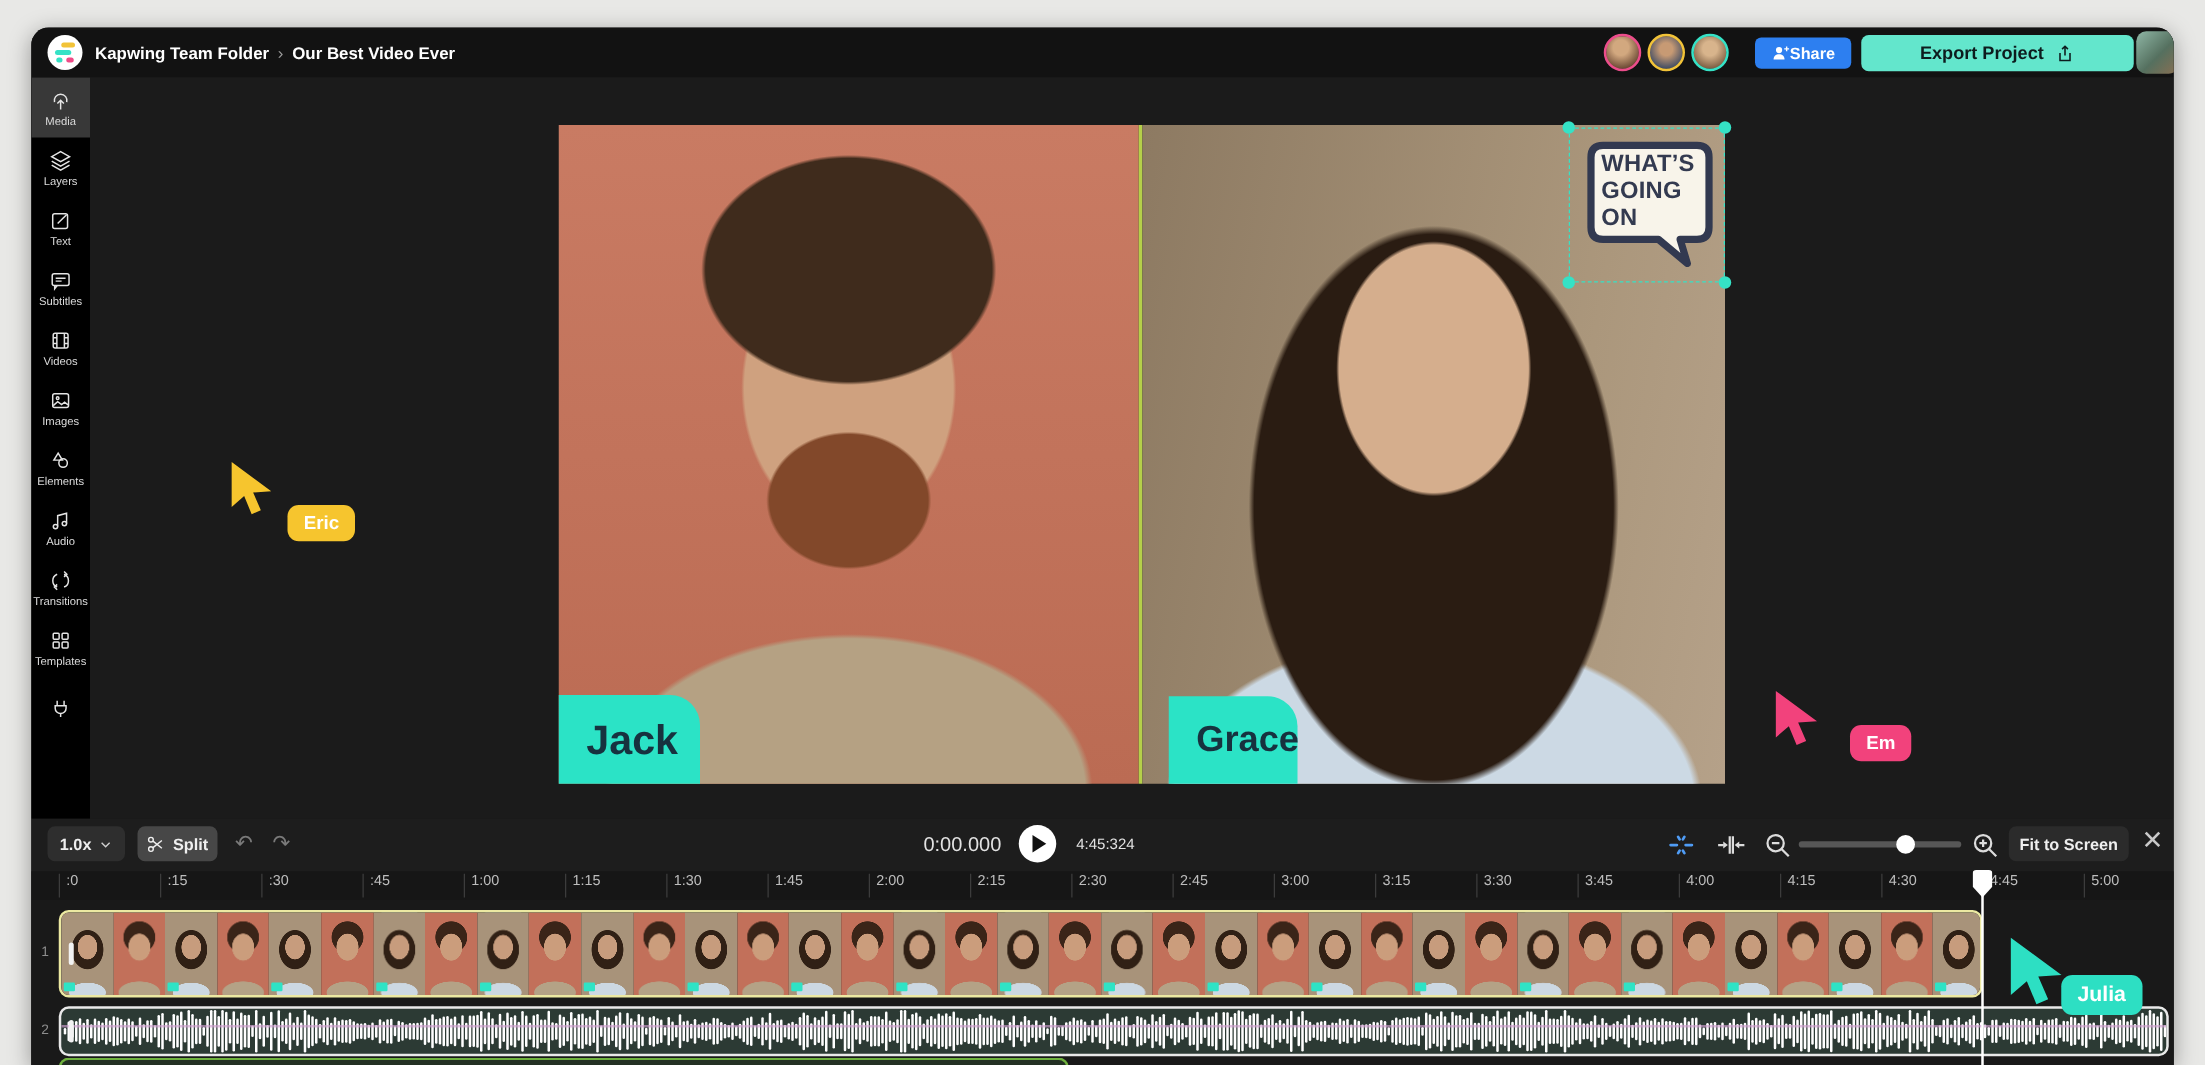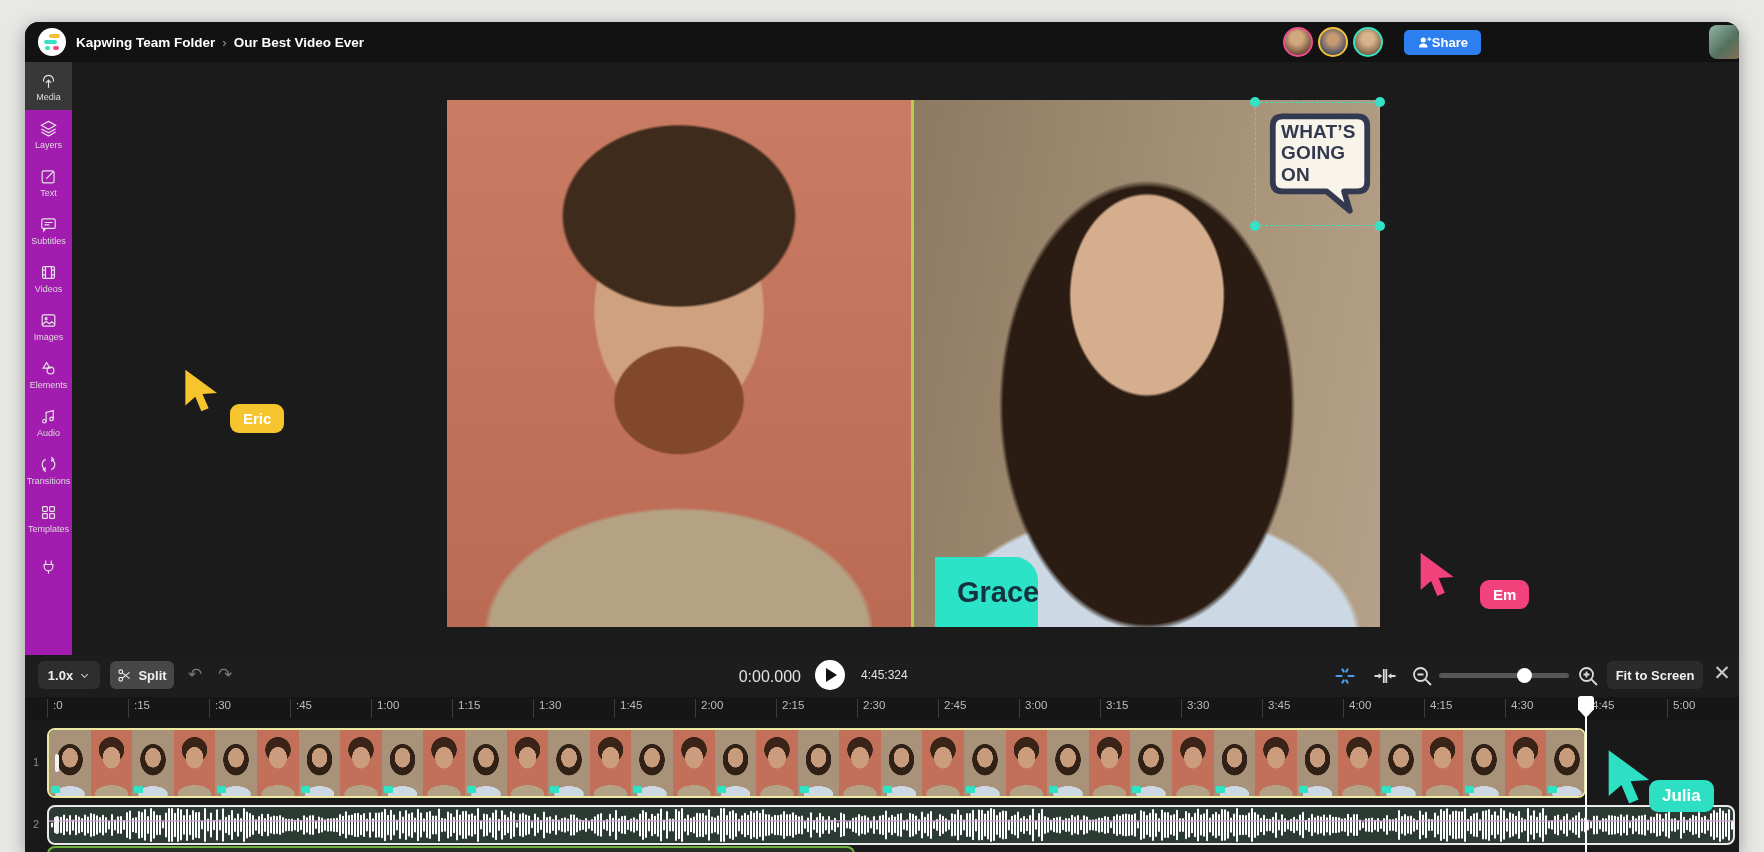--- a/index.html
+++ b/index.html
@@ -27,21 +27,21 @@
   #share-btn { position:absolute; right:258px; top:8px; height:25px; padding:0 13px; background:#2d7ff0;
                border:none; border-radius:5px; color:#fff; font-size:13px; font-weight:bold;
                display:flex; align-items:center; gap:0; cursor:pointer; }
   #export-btn { position:absolute; right:32px; top:6px; height:29px; width:218px; background:#63e6cc;
                 border:none; border-radius:6px; color:#0d1c1e; font-size:14.5px; font-weight:bold;
                 display:flex; align-items:center; justify-content:center; gap:9px; cursor:pointer; }
   #user-avatar { position:absolute; right:-4px; top:3px; width:34px; height:34px; border-radius:8px;
                  background:linear-gradient(135deg,#8fb7a6 0%,#55705f 55%,#8a6f52 100%); }
 
   
-  #sidebar { position:absolute; left:0; top:40px; width:47px; height:593px; background:#a21caf; }
+  #sidebar { position:absolute; left:0; top:40px; width:47px; height:593px; background:#000000; }
   .side-item { width:47px; height:48px; display:flex; flex-direction:column; align-items:center;
                justify-content:center; gap:2px; color:#e8e8e8; cursor:pointer; }
   .side-item.active { background:#383838; }
   .side-item svg { width:19px; height:19px; stroke:#e4e4e4; fill:none; stroke-width:1.5; }
   .side-item .lbl { font-size:9px; color:#dcdcdc; }
 
   
   #canvas { position:absolute; left:47px; top:40px; width:1667px; height:593px; background:#1b1b1b; }
   #video { position:absolute; left:375px; top:38px; width:933px; height:527px; display:flex; }
   #clip-left  { width:464px; height:527px;
@@ -157,20 +157,29 @@
     <button id="share-btn">
       <svg width="15" height="15" viewBox="0 0 24 24">
           <g fill="#fff">
             <circle cx="10" cy="8" r="4"></circle>
             <path d="M3 20c0-4 3-6.5 7-6.5s7 2.5 7 6.5z"></path>
             <path d="M18.2 6.8h2.2v-2.2h1.8v2.2h2.2v1.8h-2.2v2.2h-1.8V8.6h-2.2z" transform="translate(-1.6,-1.2)"></path>
           </g>
         </svg>
       <span>Share</span>
     </button>
+    <button id="export-btn">
+      <span>Export Project</span>
+      <svg width="16" height="16" viewBox="0 0 24 24">
+          <g fill="none" stroke="#0d1c1e" stroke-width="1.9">
+            <path d="M6 11v9h12v-9"></path>
+            <path d="M12 14V3.5M8.5 6.5 12 3l3.5 3.5"></path>
+          </g>
+        </svg>
+    </button>
     <div id="user-avatar"></div>
   </div>
 
   <div id="sidebar">
       <div class="side-item active">
         <span>
           <svg viewBox="0 0 24 24" style="width: 19px; height: 19px; stroke: rgb(228, 228, 228); fill: none; stroke-width: 1.5; display: block;">
             <path d="M5.8 13.5a6.4 6.4 0 1 1 12.4 0"></path>
             <path d="M12 21v-9M8.7 14.9 12 11.6l3.3 3.3"></path>
           </svg>
@@ -273,20 +282,23 @@
           </svg>
         </span>
       </div>
     </div>
 
   <div id="canvas">
     <div id="video">
       <div id="clip-left"></div>
       <div id="clip-divider"></div>
       <div id="clip-right"></div>
+    </div>
+    <div class="name-tag" id="tag-jack">
+      <span>Jack</span>
     </div>
     <div class="name-tag" id="tag-grace">
       <span>Grace</span>
     </div>
 
     <div id="bubble-select">
       <div class="handle" style="left:-6px;top:-6px;"></div>
       <div class="handle" style="right:-6px;top:-6px;"></div>
       <div class="handle" style="left:-6px;bottom:-6px;"></div>
       <div class="handle" style="right:-6px;bottom:-6px;"></div>

